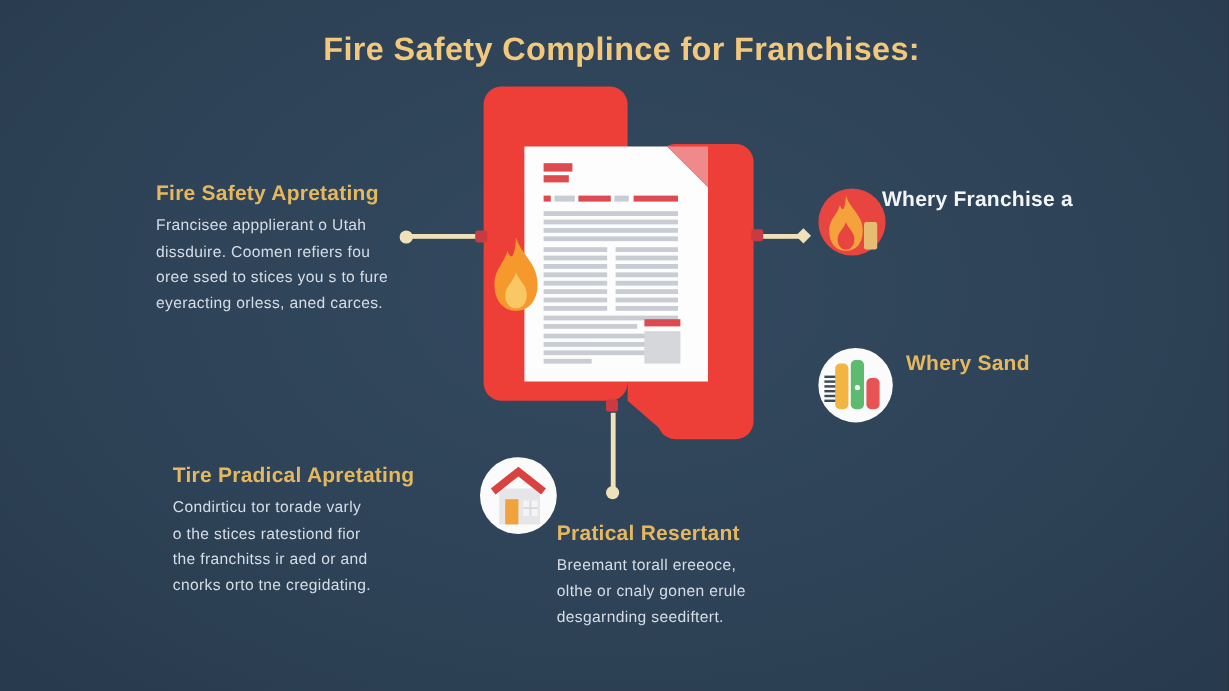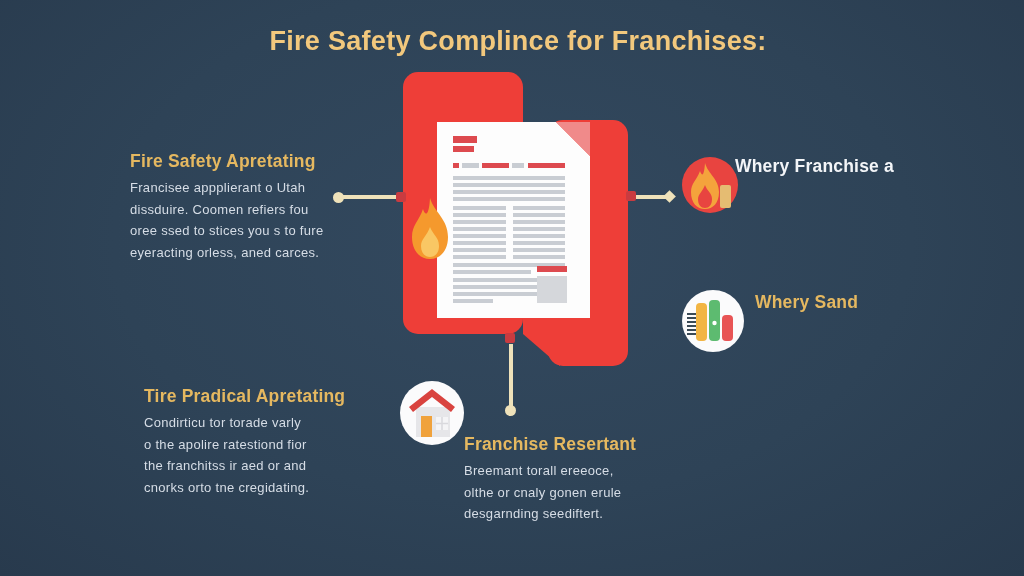--- a/index.html
+++ b/index.html
@@ -149,33 +149,33 @@
     <h2>Fire Safety Apretating</h2>
     <p>Francisee appplierant o Utah
 dissduire. Coomen refiers fou
 oree ssed to stices you s to fure
 eyeracting orless, aned carces.</p>
   </div>
 
   <div class="abs tblock block-bl">
     <h2>Tire Pradical Apretating</h2>
     <p>Condirticu tor torade varly
-o the apolire ratestiond fior
+o the stices ratestiond fior
 the franchitss ir aed or and
 cnorks orto tne cregidating.</p>
   </div>
 
   <div class="abs tblock block-tr">
     <h2 class="white">Whery Franchise a</h2>
   </div>
 
   <div class="abs tblock block-mr">
     <h2 style="margin-bottom:9px">Whery Sand</h2>
   </div>
 
   <div class="abs tblock block-bc">
-    <h2>Franchise Resertant</h2>
+    <h2>Pratical Resertant</h2>
     <p>Breemant torall ereeoce,
 olthe or cnaly gonen erule
 desgarnding seediftert.</p>
   </div>
 
 </div>
 
 </body></html>

